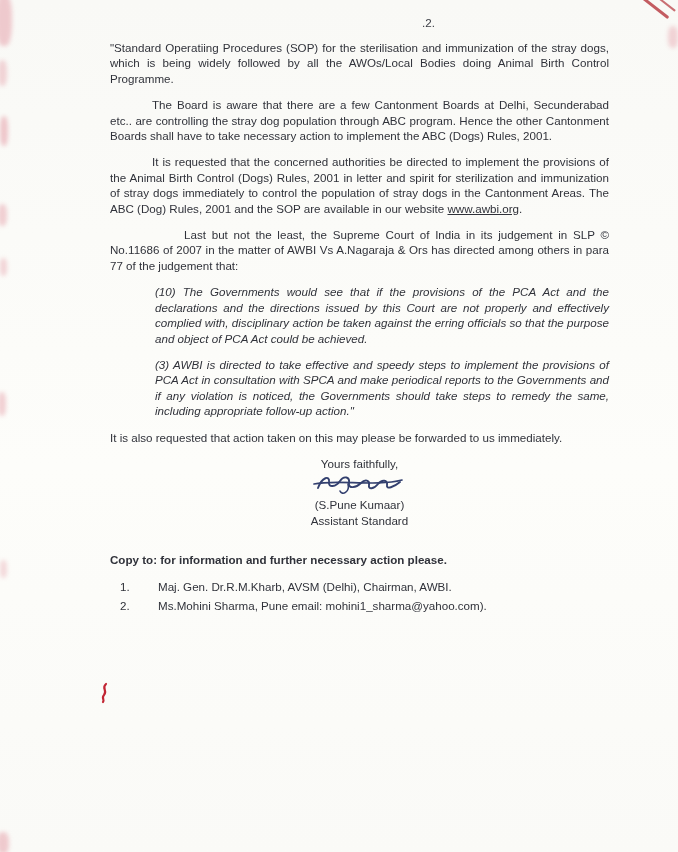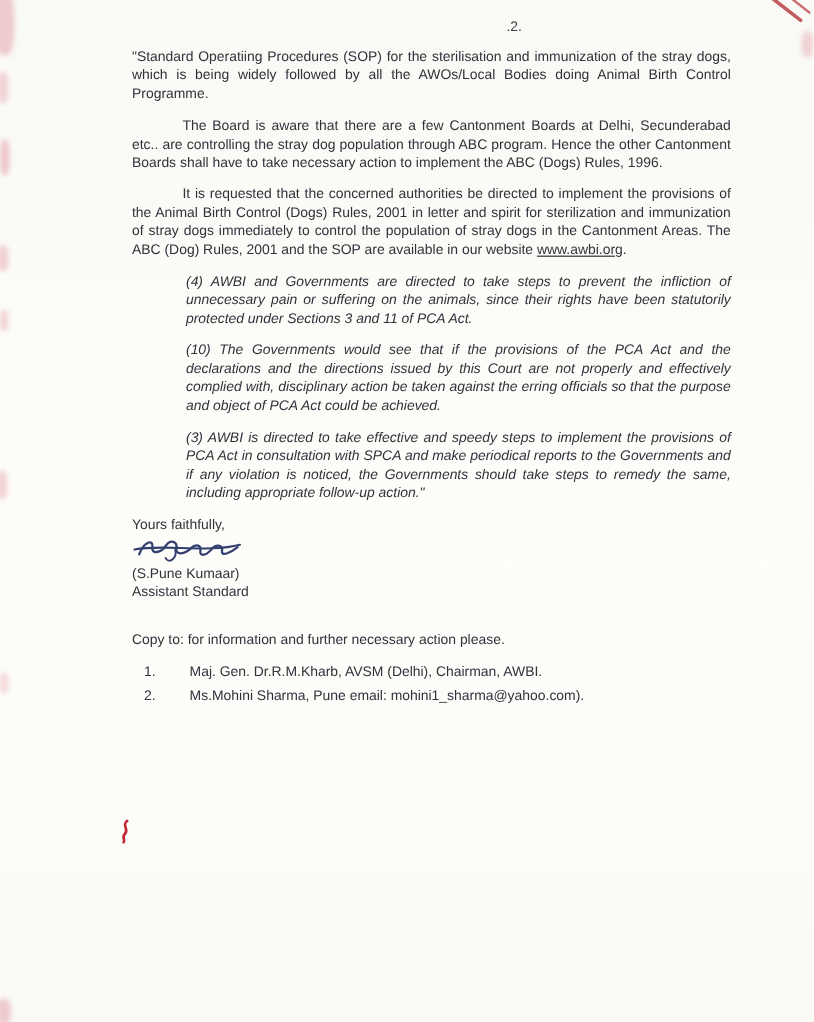--- a/index.html
+++ b/index.html
@@ -22,59 +22,60 @@
     font-size:11.6px;line-height:15.4px;
   }
   .content p{margin:0 0 11px 0;text-align:justify;}
   .ind1{text-indent:42px;}
   .ind2{text-indent:74px;}
   .quote{font-style:italic;margin-left:45px !important;}
   .doc-link{text-decoration:underline;color:inherit;}
   .closing-para{text-align:left !important;}
   .sign-block{
     margin-top:8px;
-    display:flex;flex-direction:column;align-items:flex-start;
+    display:flex;flex-direction:column;align-items:center;
     text-align:right;
   }
   .sign-block .line{display:block;}
   .signature-svg{margin:1px 4px -1px 0;}
   .copy-section{margin-top:24px;}
-  .copy-heading{margin:0 0 18px 2px;text-align:center;}
+  .copy-heading{margin:0 0 18px 2px;text-align:center;font-weight:bold;}
   .copy-item{display:flex;margin:0 0 4px 10px;}
   .copy-item .num{width:38px;flex:0 0 38px;}
   .copy-item .txt{flex:1;}
   
   .artifact{position:absolute;pointer-events:none;}
   .smudge{background:#e6a3ac;filter:blur(2px);border-radius:40%;}
   .streak{background:#b5343c;border-radius:2px;}
 </style>
 </head>
 <body>
 
 <div class="page">
 
   <div class="page-number">.2.</div>
 
   <div class="content">
 
     <p>"Standard Operatiing Procedures (SOP) for the sterilisation and immunization of the stray dogs, which is being widely followed by all the AWOs/Local Bodies doing Animal Birth Control Programme.</p>
 
 
-    <p class="ind1">The Board is aware that there are a few Cantonment Boards at Delhi, Secunderabad etc.. are controlling the stray dog population through ABC program. Hence the other Cantonment Boards shall have to take necessary action to implement the ABC (Dogs) Rules, 1996.</p>
+    <p class="ind1">The Board is aware that there are a few Cantonment Boards at Delhi, Secunderabad etc.. are controlling the stray dog population through ABC program. Hence the other Cantonment Boards shall have to take necessary action to implement the ABC (Dogs) Rules, 2001.</p>
 
     <p class="ind1"><span>It is requested that the concerned authorities be directed to implement the provisions of the Animal Birth Control (Dogs) Rules, 2001 in letter and spirit for sterilization and immunization of stray dogs immediately to control the population of stray dogs in the Cantonment Areas. The ABC (Dog) Rules, 2001 and the SOP are available in our website </span><span class="doc-link">www.awbi.org</span><span>.</span></p>
 
+    <p class="ind2">Last but not the least, the Supreme Court of India in its judgement in SLP © No.11686 of 2007 in the matter of AWBI Vs A.Nagaraja &amp; Ors has directed among others in para 77 of the judgement that:</p>
 
 
-    <p class="quote">(4) AWBI and Governments are directed to take steps to prevent the infliction of unnecessary pain or suffering on the animals, since their rights have been statutorily protected under Sections 3 and 11 of PCA Act.</p>
 
     <p class="quote">(10) The Governments would see that if the provisions of the PCA Act and the declarations and the directions issued by this Court are not properly and effectively complied with, disciplinary action be taken against the erring officials so that the purpose and object of PCA Act could be achieved.</p>
 
     <p class="quote">(3) AWBI is directed to take effective and speedy steps to implement the provisions of PCA Act in consultation with SPCA and make periodical reports to the Governments and if any violation is noticed, the Governments should take steps to remedy the same, including appropriate follow-up action."</p>
 
+    <p class="closing-para">It is also requested that action taken on this may please be forwarded to us immediately.</p>
 
     <div class="sign-block">
       <span class="line">Yours faithfully,</span>
       <svg class="signature-svg" width="92" height="26" viewBox="0 0 92 26">
         <path d="M6 16 C10 5 18 3 17 10 C16 16 24 15 28 9 C32 3 38 5 37 11 C36 17 44 16 49 11 C53 7 58 8 57 13 C56 18 62 17 66 12 C70 7 76 8 75 13 C74 18 82 15 88 10" stroke="#33406f" stroke-width="1.9" fill="none" stroke-linecap="round"></path>
         <path d="M36 12 C38 20 30 24 28 19" stroke="#33406f" stroke-width="1.6" fill="none" stroke-linecap="round"></path>
         <path d="M2 12 C24 7 64 15 90 8" stroke="#33406f" stroke-width="1.7" fill="none" stroke-linecap="round"></path>
       </svg>
       <span class="line">(S.Pune Kumaar)</span>
       <span class="line">Assistant Standard</span>

